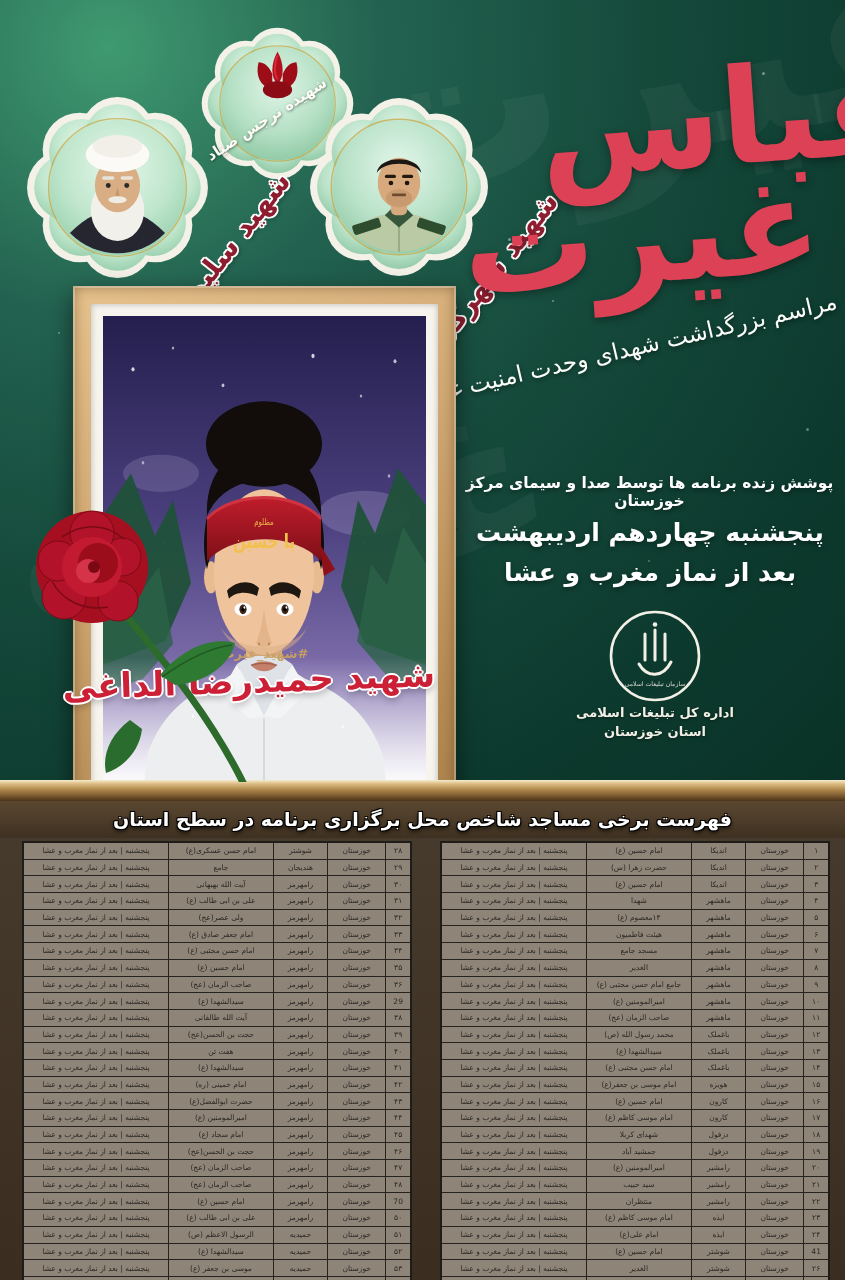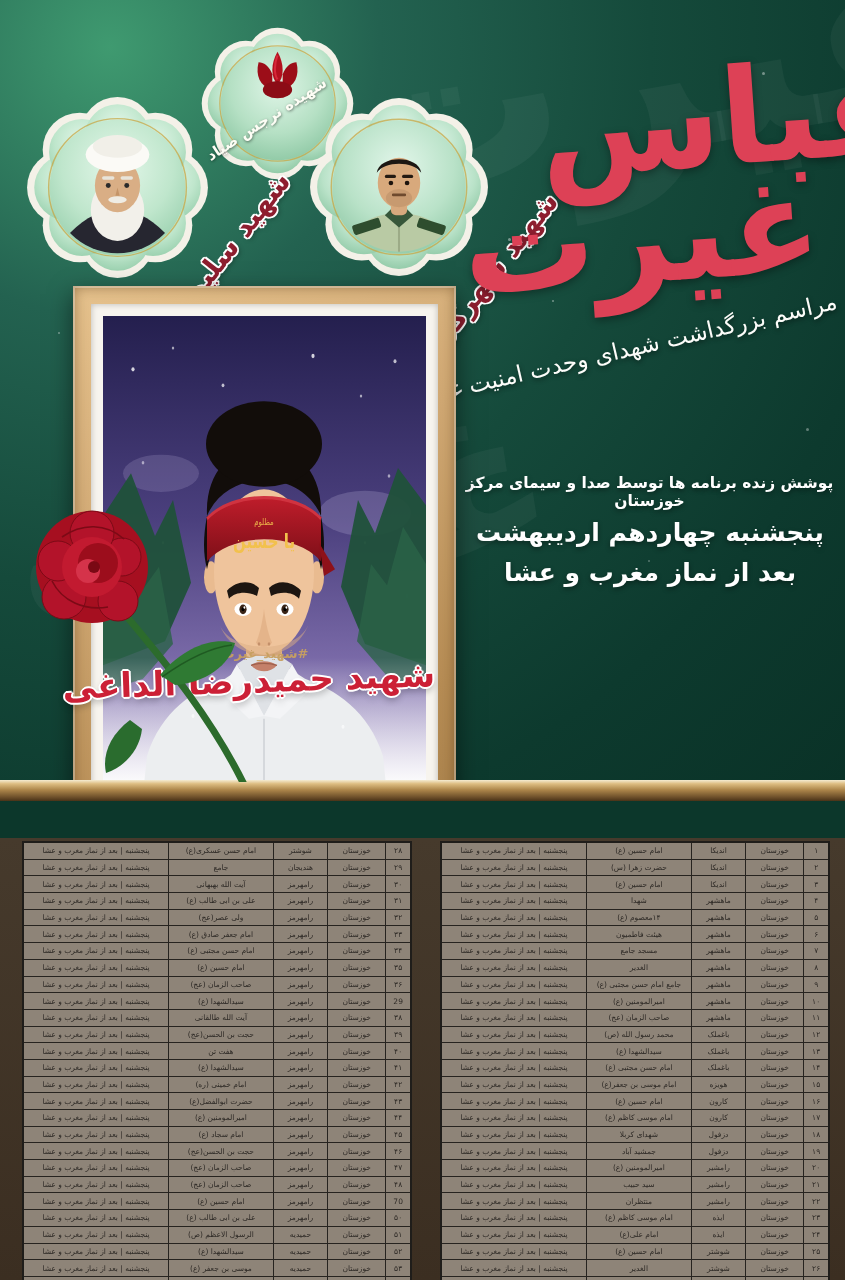--- a/index.html
+++ b/index.html
@@ -250,20 +250,35 @@
     <div class="caption caption-right">شهید شهرکی</div>
 
     <div class="red-word word-abbas">عباس</div>
     <div class="red-word word-gheyrat">غیرت</div>
     <div class="subtitle">مراسم بزرگداشت شهدای وحدت امنیت غیرت</div>
 
     <div class="ann ann2">پوشش زنده برنامه ها توسط صدا و سیمای مرکز خوزستان</div>
     <div class="ann ann4">بعد از نماز مغرب و عشا</div>
     <div class="ann ann3">پنجشنبه چهاردهم اردیبهشت</div>
 
+    <div class="logo">
+      <svg width="96" height="96" viewBox="0 0 96 96">
+        <circle cx="48" cy="48" r="44" fill="none" stroke="#f2efe6" stroke-width="2.6"></circle>
+        <g stroke="#f2efe6" stroke-width="3" stroke-linecap="round" fill="none">
+          <path d="M38,26 V52"></path>
+            <path d="M48,22 V52"></path>
+            <path d="M58,26 V52"></path>
+          <path d="M32,56 C40,70 56,70 64,54"></path>
+        </g>
+        <circle cx="48" cy="16.5" r="2.3" fill="#f2efe6"></circle>
+        <text x="48" y="78" text-anchor="middle" font-size="6.2" fill="#f2efe6" opacity=".85" font-family="DejaVu Sans, sans-serif">سازمان تبلیغات اسلامی</text>
+      </svg>
+      <div class="logo-line">اداره کل تبلیغات اسلامی</div>
+      <div class="logo-line">استان خوزستان</div>
+    </div>
 
     <div class="frame">
       <div class="mat">
         <div class="picture">
           <svg viewBox="0 0 323 432" preserveAspectRatio="none">
             <defs>
               <linearGradient id="sky" x1="0" y1="0" x2="0" y2="1">
                 <stop offset="0%" stop-color="#241f4e"></stop>
                   <stop offset="35%" stop-color="#4a3f7d"></stop>
                 <stop offset="60%" stop-color="#7a6aa8"></stop>
@@ -369,20 +384,23 @@
         <circle cx="-4" cy="4" r="12" fill="#d5334a"></circle>
         <circle cx="2" cy="0" r="6" fill="#7a0914"></circle>
         <path d="M-30,-30 C-10,-44 14,-44 32,-28" stroke="#7c0a16" stroke-width="1.6" fill="none"></path>
         <path d="M-40,14 C-30,34 -8,44 16,40" stroke="#7c0a16" stroke-width="1.6" fill="none"></path>
       </g>
     </svg>
   </section>
 
   <section class="listing">
     <div class="shelf-band"></div>
+    <div class="list-title-band">
+      <div class="list-title">فهرست برخی مساجد شاخص محل برگزاری برنامه در سطح استان</div>
+    </div>
     <div class="tables">
       <table class="mosque-table tbl-right">
         <colgroup>
             <col class="c-no">
             <col class="c-prov">
             <col class="c-city">
             <col class="c-mosque">
             <col class="c-sched">
           </colgroup>
         <tbody id="tbodyR">
@@ -548,21 +566,21 @@
               <td>پنجشنبه | بعد از نماز مغرب و عشا</td>
             </tr>
             <tr>
               <td>۲۴</td>
               <td>خوزستان</td>
               <td>ایذه</td>
               <td>امام علی(ع)</td>
               <td>پنجشنبه | بعد از نماز مغرب و عشا</td>
             </tr>
             <tr>
-              <td>۲۵</td>
+              <td>41</td>
               <td>خوزستان</td>
               <td>شوشتر</td>
               <td>امام حسین (ع)</td>
               <td>پنجشنبه | بعد از نماز مغرب و عشا</td>
             </tr>
             <tr>
               <td>۲۶</td>
               <td>خوزستان</td>
               <td>شوشتر</td>
               <td>الغدیر</td>

